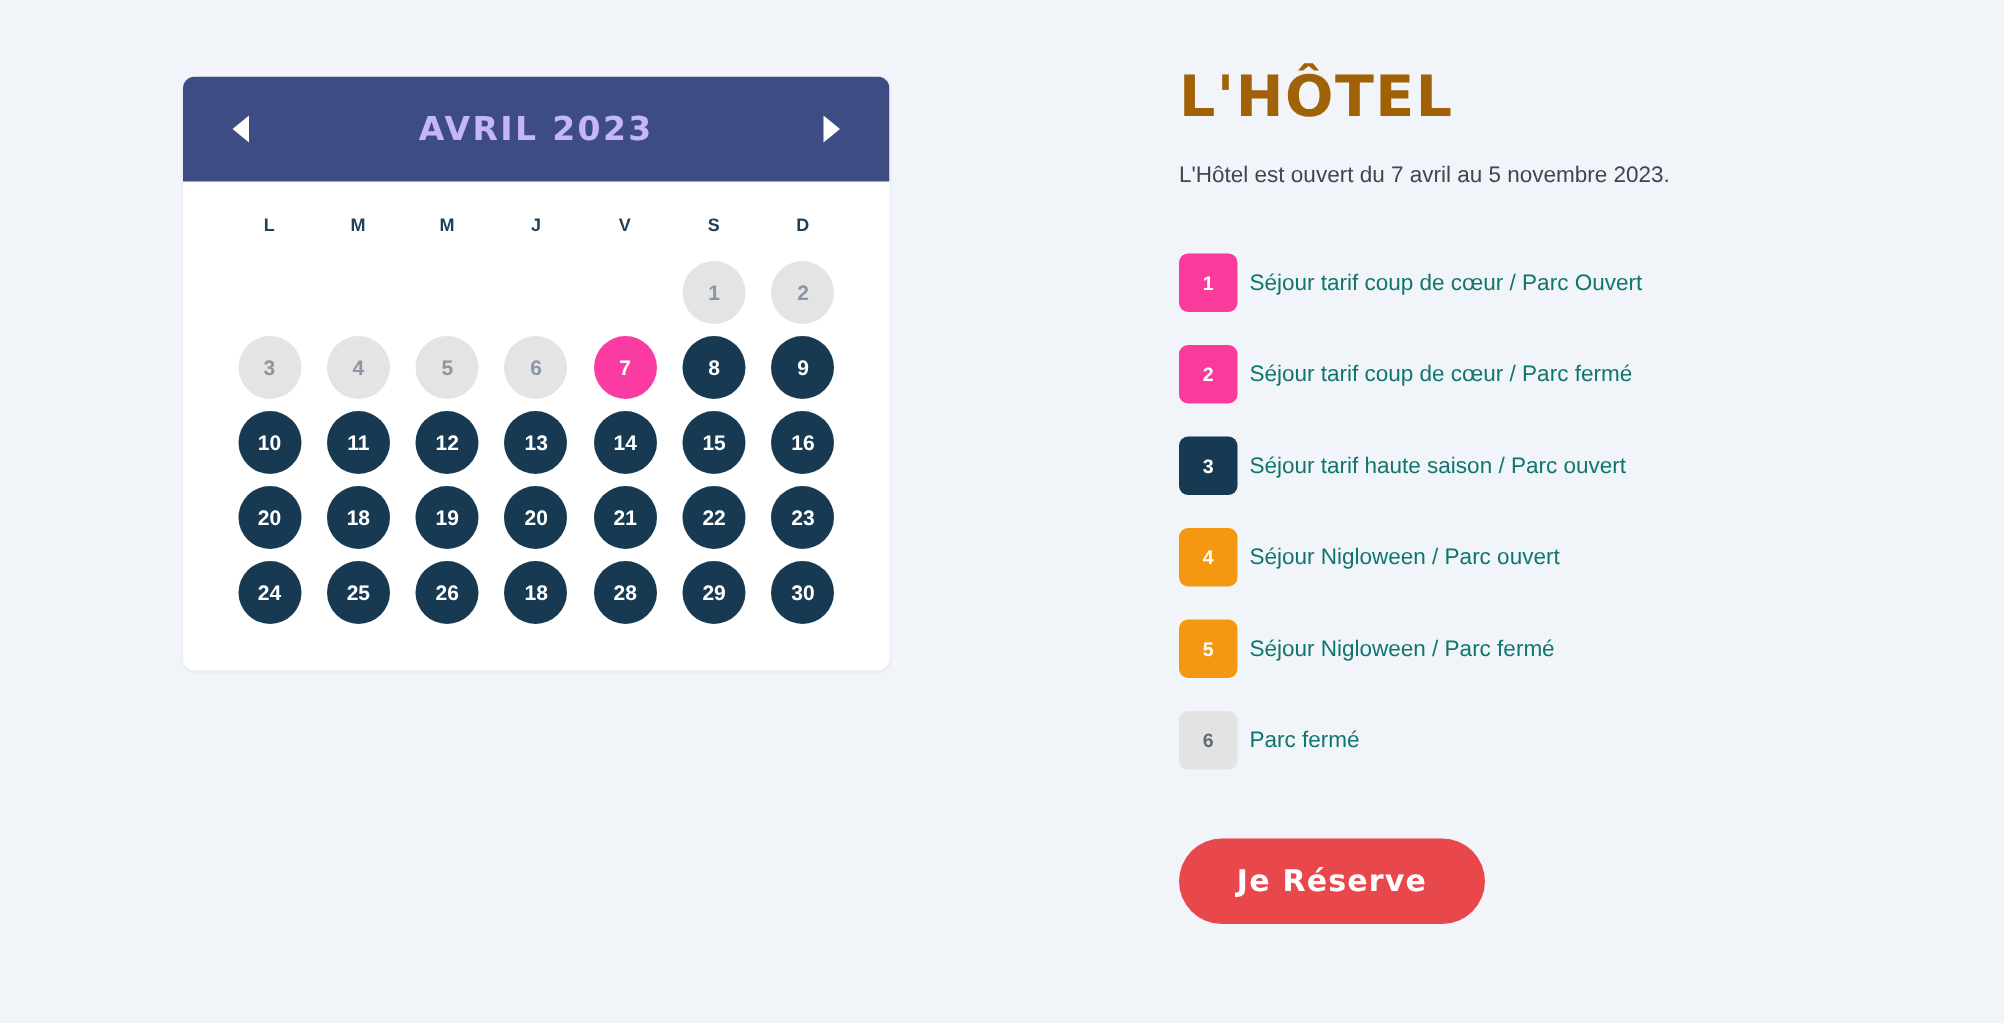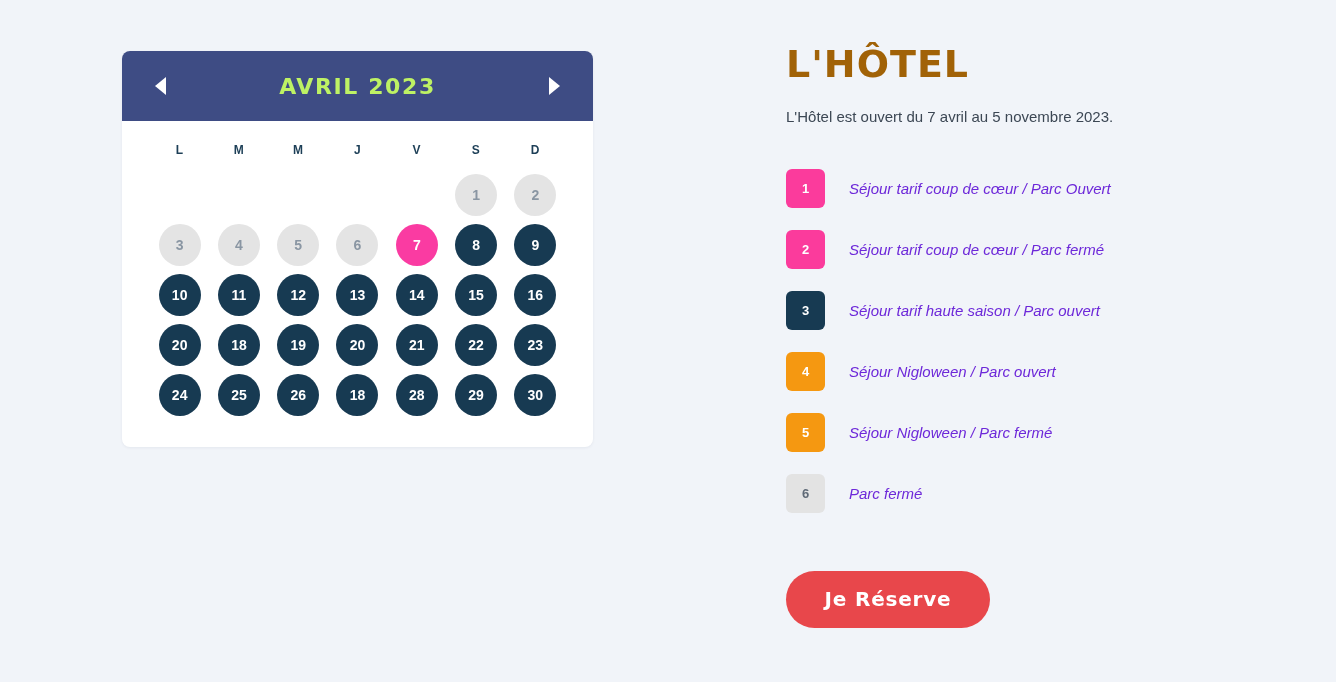--- a/index.html
+++ b/index.html
@@ -29,21 +29,21 @@
   #calendar-header {
     height: 70px;
     background: #3e4c84;
     display: flex;
     align-items: center;
     justify-content: space-between;
     padding: 0 26px;
     box-sizing: border-box;
   }
   #calendar-title {
-    color: #bef264;
+    color: #c4b5fd;
     font-size: 22px;
     font-weight: bold;
     letter-spacing: 1.6px;
     text-transform: uppercase;
     font-family: "DejaVu Sans", sans-serif;
     text-align: center;
     flex: 1;
   }
   .nav-arrow {
     width: 26px;
@@ -134,28 +134,27 @@
     height: 39px;
     border-radius: 6px;
     display: flex;
     align-items: center;
     justify-content: center;
     font-size: 13px;
     font-weight: bold;
     flex: 0 0 auto;
   }
   .legend-label {
-    margin-left: 24px;
+    margin-left: 8px;
     font-size: 15px;
-    color: #6d28d9;
-    font-style: italic;
+    color: #0f766e;
   }
 
   #reserve-button {
-    margin-top: 47px;
+    margin-top: 35px;
     display: inline-flex;
     align-items: center;
     justify-content: center;
     width: 204px;
     height: 57px;
     background: #e8474b;
     border: none;
     border-radius: 29px;
     color: #ffffff;
     font-size: 20px;

